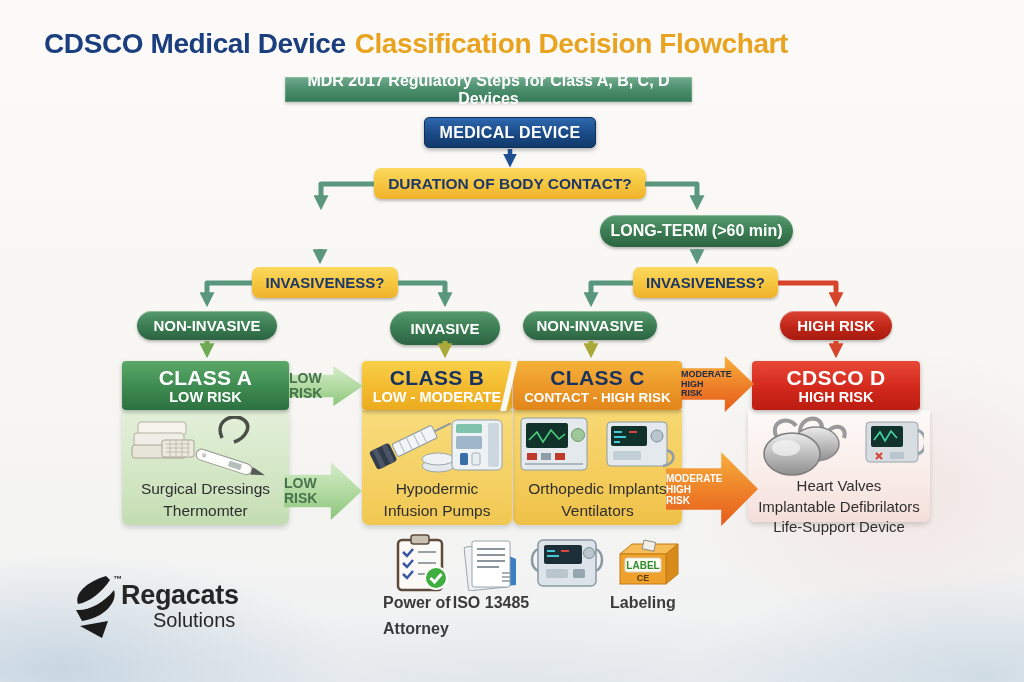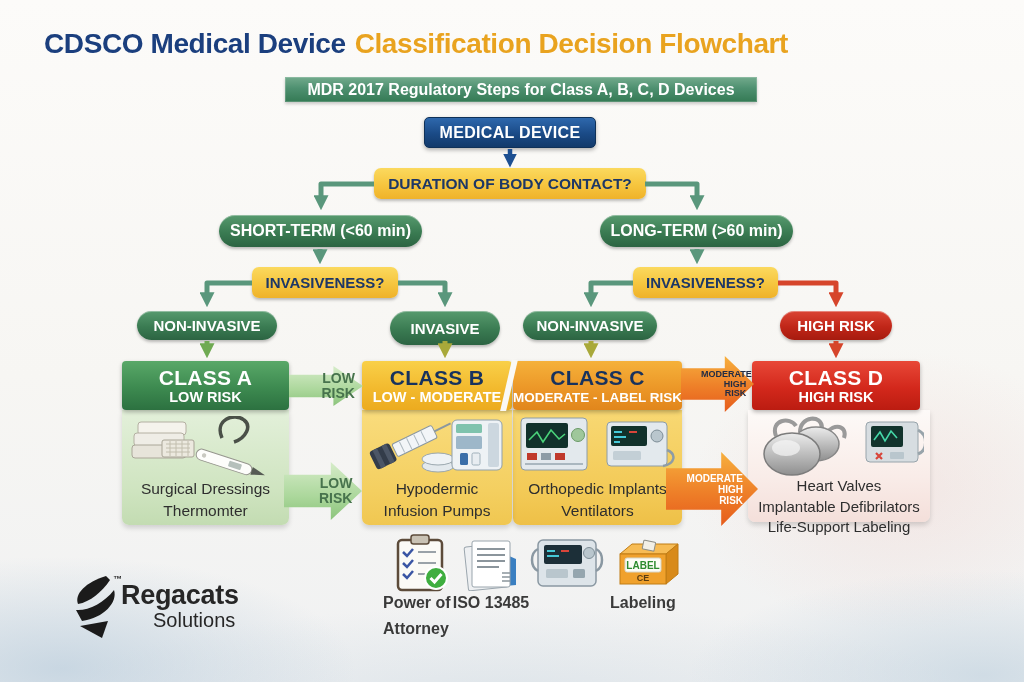--- a/index.html
+++ b/index.html
@@ -14,21 +14,21 @@
       linear-gradient(180deg,#fcfbf9 0%,#f7f6f3 55%,#f0f1f2 100%);
   }
   .abs{ position:absolute; }
   .ctr{ display:flex; align-items:center; justify-content:center; text-align:center; }
 
   
   .title{ left:0; top:28px; width:832px; text-align:center; font-weight:bold;
           font-size:28px; letter-spacing:-.4px; white-space:nowrap; }
   .title .t-blue{ color:#1b3f7e; }
   .title .t-orange{ color:#e9a31f; margin-left:9px; }
-  .banner{ left:285px; top:77px; width:472px; height:25px;
+  .banner{ left:285px; top:77px; width:407px; height:25px;
            background:linear-gradient(180deg,#73ab8d 0%,#4e9070 45%,#347a54 100%);
            box-shadow:inset 0 0 0 1px rgba(255,255,255,.18), 0 2px 3px rgba(0,0,0,.2);
            color:#fff; font-weight:bold; font-size:16px; }
 
   
   .node-blue{ left:424px; top:117px; width:172px; height:31px; border-radius:5px;
       background:linear-gradient(180deg,#2e68ad 0%,#1a4a86 55%,#123a6b 100%);
       border:1px solid #0f3158; color:#fff; font-weight:bold; font-size:16px;
       letter-spacing:.3px; box-shadow:0 2px 4px rgba(0,0,0,.3); }
   .node-yellow{ border-radius:7px;
@@ -82,21 +82,21 @@
   .examples div{ line-height:22px; }
   .pan-d .examples div{ line-height:20.5px; font-size:15px; }
 
   
   .barrow{ z-index:6; }
   .barrow .shape{ position:absolute; inset:0;
       clip-path:polygon(0 22%,60% 22%,60% 0,100% 50%,60% 100%,60% 78%,0 78%); }
   .barrow.green .shape{ background:linear-gradient(180deg,#d6ecc9 0%,#abd79b 60%,#8cc47c 100%); }
   .barrow.orange .shape{ background:linear-gradient(180deg,#f7b03e 0%,#ee7f28 55%,#e65c1c 100%); }
   .barrow .blabel{ position:absolute; left:0; top:50%; transform:translateY(-50%);
-      width:62%; text-align:right; font-weight:bold;margin-left:20px; }
+      width:62%; text-align:left; font-weight:bold; }
   .barrow.green .blabel{ color:#47734d; font-size:14px; line-height:15px; }
   .ar-ab-top{ left:289px; top:366px; width:74px; height:40px; }
   .ar-ab-top .blabel{ font-size:13px; line-height:14px; }
   .ar-cd-top{ left:681px; top:356px; width:73px; height:56px; }
   .ar-cd-top .blabel{ color:#222c44; font-size:9px; line-height:9.5px; }
   .ar-ab-bot{ left:284px; top:462px; width:78px; height:58px; }
   .ar-cd-bot{ left:666px; top:452px; width:92px; height:74px; }
   .ar-cd-bot .blabel{ color:#fff; font-size:10px; line-height:11px; }
 
   
@@ -152,43 +152,42 @@
     <path d="M836 341 V347" stroke="#d6452b" stroke-width="5" fill="none" marker-end="url(#ah-red)"></path>
   </svg>
 
   <div class="abs title">
     <span class="t-blue">CDSCO Medical Device</span><span class="t-orange">Classification Decision Flowchart</span>
   </div>
   <div class="abs ctr banner">MDR 2017 Regulatory Steps for Class A, B, C, D Devices</div>
 
   <div class="abs ctr node-yellow q-duration">DURATION OF BODY CONTACT?</div>
   <div class="abs ctr node-blue">MEDICAL DEVICE</div>
-  <div class="abs ctr pill p-short">SHORT-TERM (&lt;60 min)</div>
   <div class="abs ctr pill p-long">LONG-TERM (&gt;60 min)</div>
   <div class="abs ctr node-yellow q-inv-l">INVASIVENESS?</div>
   <div class="abs ctr node-yellow q-inv-r">INVASIVENESS?</div>
   <div class="abs ctr pill p-ninv-l">NON-INVASIVE</div>
   <div class="abs ctr pill p-inv">INVASIVE</div>
   <div class="abs ctr pill p-ninv-r">NON-INVASIVE</div>
   <div class="abs ctr pill pill-red p-high">HIGH RISK</div>
 
   <div class="abs clsbox cls-a">
     <div class="cname">CLASS A</div>
     <div class="crisk">LOW RISK</div>
   </div>
   <div class="abs clsbox cls-b">
     <div class="cname">CLASS B</div>
     <div class="crisk">LOW - MODERATE</div>
   </div>
   <div class="abs clsbox cls-c">
     <div class="cname">CLASS C</div>
-    <div class="crisk">MODERATE - LABEL RISK</div>
+    <div class="crisk">CONTACT - HIGH RISK</div>
   </div>
   <div class="abs clsbox cls-d">
-    <div class="cname">CLASS D</div>
+    <div class="cname">CDSCO D</div>
     <div class="crisk">HIGH RISK</div>
   </div>
   <div class="abs bc-divider"></div>
 
   <div class="abs panel pan-a">
     <svg class="abs" style="left:8px;top:6px" width="150" height="62" viewBox="0 0 150 62">
       <rect x="8" y="6" width="48" height="13" rx="3" fill="#f5f3ec" stroke="#b4b0a2"></rect>
       <rect x="4" y="17" width="50" height="13" rx="3" fill="#efede6" stroke="#b4b0a2"></rect>
       <rect x="2" y="29" width="54" height="13" rx="3" fill="#e7e4da" stroke="#aaa698"></rect>
       <rect x="32" y="24" width="32" height="17" rx="2" fill="#ece9df" stroke="#a8a496"></rect>
@@ -279,21 +278,21 @@
         <rect x="5" y="4" width="32" height="21" rx="2" fill="#12332c"></rect>
         <polyline points="8,18 14,10 19,19 25,9 31,16" stroke="#45d8a8" stroke-width="1.6" fill="none"></polyline>
         <path d="M10 31 l6 6 M16 31 l-6 6" stroke="#d8453a" stroke-width="2.2"></path>
         <rect x="24" y="30" width="14" height="7" rx="1" fill="#b9c6cd"></rect>
         <path d="M52 8 C62 13 62 28 52 32" stroke="#98a4ab" stroke-width="3" fill="none"></path>
       </g>
     </svg>
     <div class="examples" style="top:66px">
       <div>Heart Valves</div>
       <div>Implantable Defibrilators</div>
-      <div>Life-Support Labeling</div>
+      <div>Life-Support Device</div>
     </div>
   </div>
 
   <div class="abs barrow green ar-ab-top">
     <div class="shape"></div>
     <div class="blabel">
       <div>LOW</div>
       <div>RISK</div>
     </div>
   </div>

